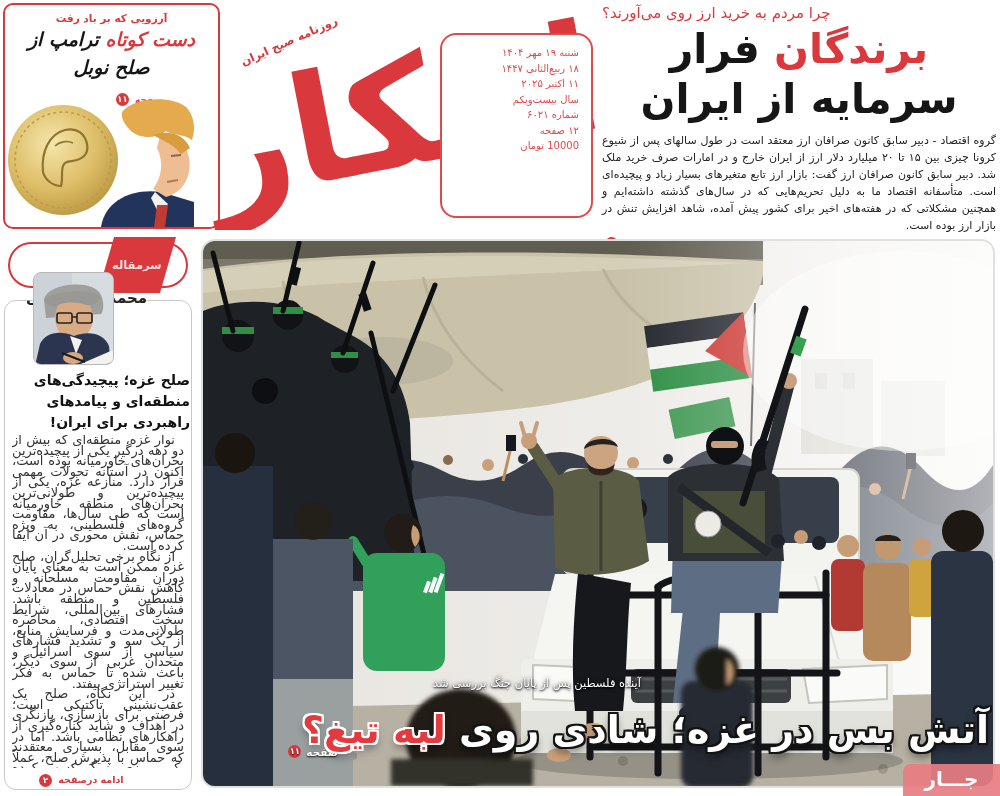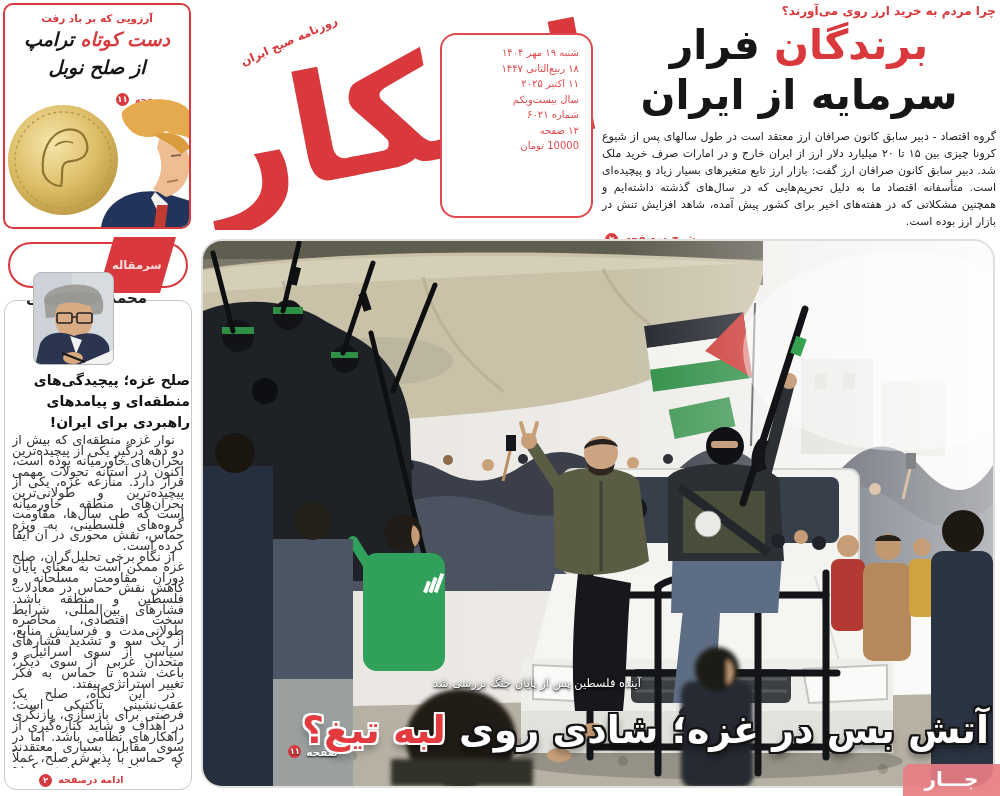--- a/index.html
+++ b/index.html
@@ -11,21 +11,21 @@
   *{margin:0;padding:0;box-sizing:border-box;}
   html,body{background:#e8e8e8;}
   body{font-family:"DejaVu Sans",sans-serif;}
   .page{
     position:relative;width:1000px;height:796px;background:#fff;
     margin:0 auto;overflow:hidden;direction:rtl;
   }
 
   
   .nobel-box{
-    position:absolute;left:3px;top:3px;width:188px;height:226px;
+    position:absolute;left:3px;top:3px;width:217px;height:226px;
     border:2px solid var(--red);border-radius:10px;overflow:hidden;
     text-align:center;background:#fff;
   }
   .nobel-kicker{color:var(--red);font-size:10.5px;font-weight:bold;margin-top:7px;}
   .nobel-headline{font-size:19px;font-weight:bold;color:var(--ink);line-height:1.45;margin:2px 10px 0;font-style:italic;}
   .nobel-headline .red{color:var(--red);}
   .nobel-page{position:absolute;left:108px;top:88px;color:var(--red);font-size:9px;font-weight:bold;display:flex;align-items:center;gap:3px;}
   .nobel-art{position:absolute;left:0;bottom:0;width:189px;height:133px;}
 
   
@@ -37,21 +37,21 @@
   .issue-box{
     position:absolute;left:440px;top:33px;width:153px;height:185px;
     border:2px solid var(--red-light);border-radius:16px;background:#fff;
     padding:10px 12px 0 6px;color:var(--red-light);font-size:10px;line-height:1.55;
     text-align:right;
   }
   .issue-box div{white-space:nowrap;}
 
   
   .lead{position:absolute;left:602px;top:4px;width:394px;}
-  .lead-kicker{color:var(--red);font-size:12px;font-weight:bold;text-align:right;margin-bottom:2px;}
+  .lead-kicker{color:var(--red);font-size:15px;font-weight:normal;text-align:left;margin-bottom:2px;}
   .lead-headline{
     font-size:41px;font-weight:bold;color:var(--ink);text-align:center;
     line-height:1.22;letter-spacing:-1px;
   }
   .lead-headline .red{color:var(--red);}
   .lead-body{
     margin-top:8px;font-size:11px;line-height:1.55;color:#222;
     text-align:justify;
   }
   .more-line{margin-top:2px;text-align:left;color:var(--red);font-size:10.5px;font-weight:bold;}
@@ -85,21 +85,21 @@
   .ed-text{
     position:absolute;top:197px;left:10px;right:10px;bottom:26px;overflow:hidden;
     font-size:13px;line-height:10.6px;color:var(--body);text-align:justify;
   }
   .ed-text p{text-indent:9px;margin:0;}
   .ed-continue{position:absolute;left:24px;bottom:7px;color:var(--red);font-size:9.5px;font-weight:bold;margin-left:10px;}
 
   
   .main-photo{
     position:absolute;left:201px;top:239px;width:794px;height:549px;
-    border:2px solid #e0e0de;border-radius:21px;overflow:hidden;background:#dcdad5;
+    border:2px solid #e0e0de;border-radius:14px;overflow:hidden;background:#dcdad5;
   }
   .photo-svg{position:absolute;inset:0;width:100%;height:100%;}
   .photo-overline{
     position:absolute;right:352px;bottom:96px;color:#fff;font-size:11.5px;
     text-shadow:0 1px 2px #000,0 0 4px rgba(0,0,0,.8);white-space:nowrap;
   }
   .photo-caption{
     position:absolute;right:4px;bottom:34px;font-size:38px;font-weight:bold;white-space:nowrap;
   }
   .cap-w{

